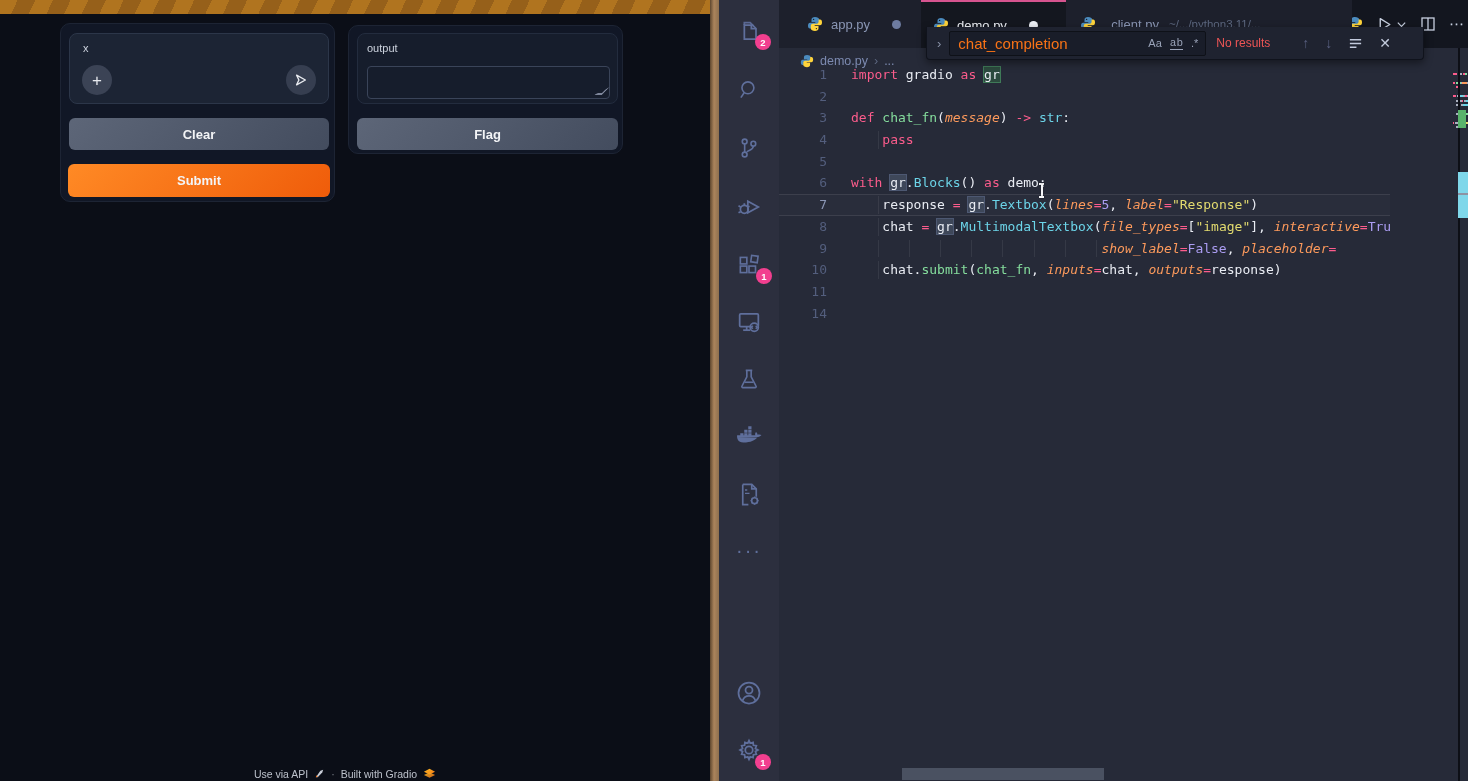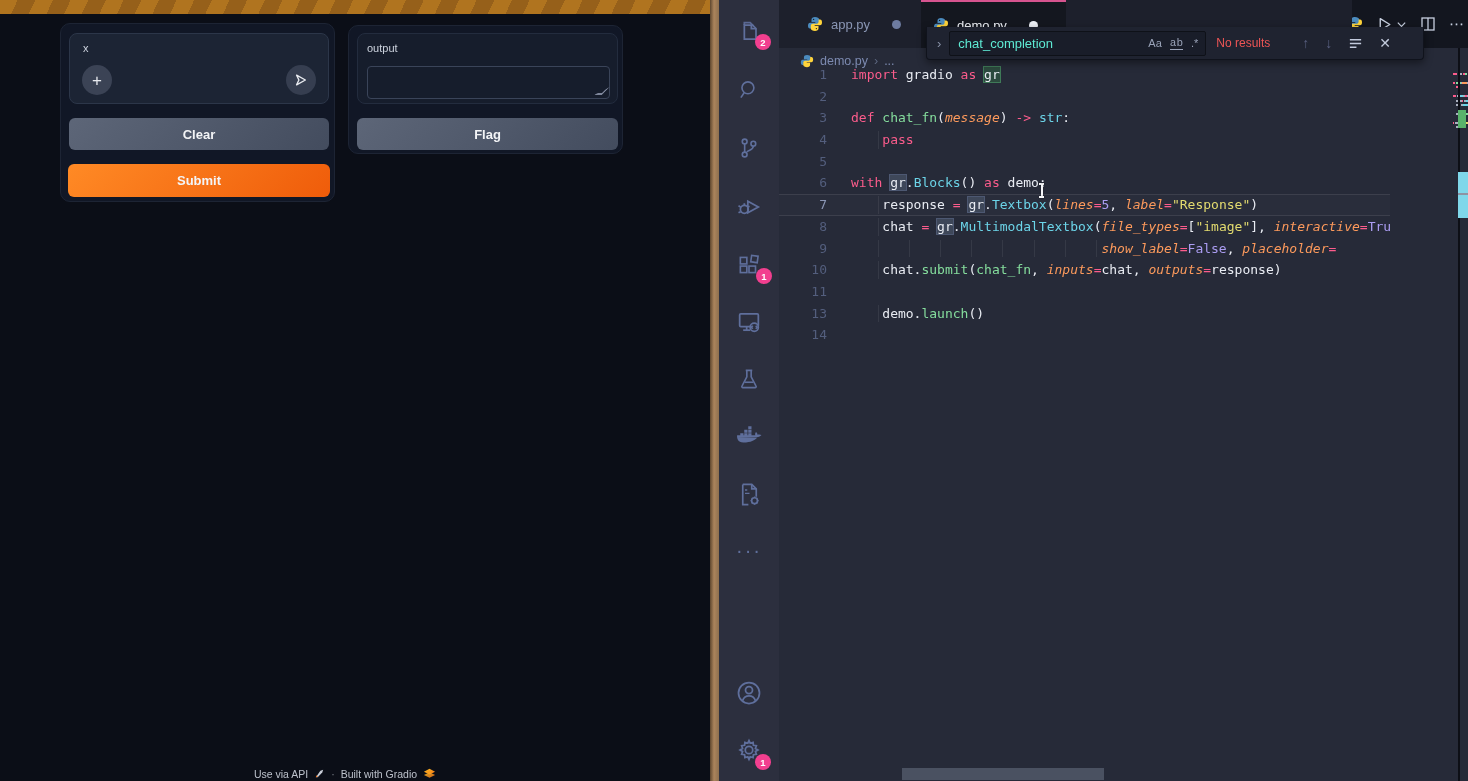--- a/index.html
+++ b/index.html
@@ -60,21 +60,21 @@
   .breadcrumb{position:absolute;left:0;top:48px;right:0;height:25px;display:flex;align-items:center;
     gap:6px;padding-left:21px;font-size:12.5px;color:#7c8ab0;}
   .breadcrumb .sep{color:#5d6880;}
 
   .findwidget{position:absolute;left:147px;top:27px;width:498px;height:33px;background:#1f2330;
     border:1px solid #10131c;border-top:none;border-radius:0 0 4px 4px;display:flex;align-items:center;
     box-shadow:0 3px 8px rgba(0,0,0,.45);z-index:30;}
   .find-chevron{color:#8a93a8;font-size:13px;margin:0 8px 0 10px;}
   .find-input{width:257px;height:25px;background:#191d29;border:1px solid #0e1118;border-radius:2px;
     display:flex;align-items:center;padding-left:8px;}
-  .find-query{font-size:13px;color:#5eead4;flex:1;}
+  .find-query{font-size:15px;color:#f97316;flex:1;}
   .find-opts{display:flex;gap:8px;padding-right:7px;color:#9aa3b8;font-size:11px;}
   .find-opts .opt-word{border-bottom:1px solid #9aa3b8;font-family:Liberation Mono, monospace;}
   .find-status{font-size:12px;color:var(--errorRed);margin-left:10px;width:72px;}
   .find-nav{display:flex;gap:16px;margin-left:14px;color:#596080;font-size:14px;align-items:center;}
   .find-nav .enabled{color:#c3cbdd;}
 
   .code{position:absolute;left:0;top:64px;width:611px;overflow:hidden;
     font-family:"DejaVu Sans Mono",monospace;font-size:13px;}
   .code-line{position:relative;height:21.7px;line-height:21.7px;white-space:pre;padding-left:72px;}
   .code-line.current{box-shadow:inset 0 1px 0 rgba(255,255,255,.09),inset 0 -1px 0 rgba(255,255,255,.09);
@@ -283,20 +283,28 @@
           <span class="dot"></span>
         </div>
         <div class="tab active" style="left:142px;width:145px;">
           <svg width="16" height="16" viewBox="0 0 16 16">
             <path fill="#4b8bbe" d="M8 1C5.8 1 4.5 1.9 4.5 3.5V6h3.8v.7H3.1C1.5 6.7 1 8.2 1 9.8c0 1.4.5 2.7 2 2.7h1.4v-1.9c0-1.3 1.1-2.4 2.4-2.4h3.4c1.1 0 2-.9 2-2V3.5C12.2 1.9 10.2 1 8 1zM6.6 2.7a.7.7 0 1 1 0 1.4.7.7 0 0 1 0-1.4z"></path>
             <path fill="#ffd43b" d="M8 15c2.2 0 3.5-.9 3.5-2.5V10H7.7v-.7h5.2c1.6 0 2.1-1.5 2.1-3.1 0-1.4-.5-2.7-2-2.7h-1.4v1.9c0 1.3-1.1 2.4-2.4 2.4H5.8c-1.1 0-2 .9-2 2v2.7C3.8 14.1 5.8 15 8 15zm1.4-1.7a.7.7 0 1 1 0-1.4.7.7 0 0 1 0 1.4z"></path>
           </svg>
           <span>demo.py</span>
           <span class="dot"></span>
         </div>
+        <div class="tab" style="left:289px;width:240px;">
+          <svg width="16" height="16" viewBox="0 0 16 16">
+            <path fill="#4b8bbe" d="M8 1C5.8 1 4.5 1.9 4.5 3.5V6h3.8v.7H3.1C1.5 6.7 1 8.2 1 9.8c0 1.4.5 2.7 2 2.7h1.4v-1.9c0-1.3 1.1-2.4 2.4-2.4h3.4c1.1 0 2-.9 2-2V3.5C12.2 1.9 10.2 1 8 1zM6.6 2.7a.7.7 0 1 1 0 1.4.7.7 0 0 1 0-1.4z"></path>
+            <path fill="#ffd43b" d="M8 15c2.2 0 3.5-.9 3.5-2.5V10H7.7v-.7h5.2c1.6 0 2.1-1.5 2.1-3.1 0-1.4-.5-2.7-2-2.7h-1.4v1.9c0 1.3-1.1 2.4-2.4 2.4H5.8c-1.1 0-2 .9-2 2v2.7C3.8 14.1 5.8 15 8 15zm1.4-1.7a.7.7 0 1 1 0-1.4.7.7 0 0 1 0 1.4z"></path>
+          </svg>
+          <span>_client.py</span>
+          <span class="path">~/.../python3.11/...</span>
+        </div>
         <div class="tab-sep" style="left:614px;"></div>
 
         <div class="editor-actions">
           <svg width="16" height="16" viewBox="0 0 16 16" style="margin-left:-7px;">
             <path fill="#4b8bbe" d="M8 1C5.8 1 4.5 1.9 4.5 3.5V6h3.8v.7H3.1C1.5 6.7 1 8.2 1 9.8c0 1.4.5 2.7 2 2.7h1.4v-1.9c0-1.3 1.1-2.4 2.4-2.4h3.4c1.1 0 2-.9 2-2V3.5C12.2 1.9 10.2 1 8 1z"></path>
             <path fill="#ffd43b" d="M8 15c2.2 0 3.5-.9 3.5-2.5V10H7.7v-.7h5.2c1.6 0 2.1-1.5 2.1-3.1 0-1.4-.5-2.7-2-2.7h-1.4v1.9c0 1.3-1.1 2.4-2.4 2.4H5.8c-1.1 0-2 .9-2 2v2.7C3.8 14.1 5.8 15 8 15z"></path>
           </svg>
           <span style="display:flex;align-items:center;gap:3px;">
             <svg width="17" height="17" viewBox="0 0 16 16" fill="none" stroke="currentColor" stroke-width="1.3">
               <path d="M4 2.5 L13 8 L4 13.5 Z" stroke-linejoin="round"></path>
@@ -349,21 +357,20 @@
           <div class="code-line"><span class="ln">2</span></div>
           <div class="code-line"><span class="ln">3</span><span class="tk-k">def</span><span class="tk-w"> </span><span class="tk-f">chat_fn</span><span class="tk-w">(</span><span class="tk-p">message</span><span class="tk-w">) </span><span class="tk-k">-&gt;</span><span class="tk-w"> </span><span class="tk-t">str</span><span class="tk-w">:</span></div>
           <div class="code-line"><span class="guide" style="left: 99px;"></span><span class="ln">4</span><span class="tk-w">    </span><span class="tk-k">pass</span></div>
           <div class="code-line"><span class="ln">5</span></div>
           <div class="code-line"><span class="ln">6</span><span class="tk-k">with</span><span class="tk-w"> </span><span class="tk-hw">gr</span><span class="tk-w">.</span><span class="tk-t">Blocks</span><span class="tk-w">() </span><span class="tk-k">as</span><span class="tk-w"> demo:</span></div>
           <div class="code-line current"><span class="guide" style="left: 99px;"></span><span class="ln">7</span><span class="tk-w">    response </span><span class="tk-k">=</span><span class="tk-w"> </span><span class="tk-hw">gr</span><span class="tk-w">.</span><span class="tk-t">Textbox</span><span class="tk-w">(</span><span class="tk-p">lines</span><span class="tk-k">=</span><span class="tk-n">5</span><span class="tk-w">, </span><span class="tk-p">label</span><span class="tk-k">=</span><span class="tk-s">"Response"</span><span class="tk-w">)</span></div>
           <div class="code-line"><span class="guide" style="left: 99px;"></span><span class="ln">8</span><span class="tk-w">    chat </span><span class="tk-k">=</span><span class="tk-w"> </span><span class="tk-hw">gr</span><span class="tk-w">.</span><span class="tk-t">MultimodalTextbox</span><span class="tk-w">(</span><span class="tk-p">file_types</span><span class="tk-k">=</span><span class="tk-w">[</span><span class="tk-s">"image"</span><span class="tk-w">], </span><span class="tk-p">interactive</span><span class="tk-k">=</span><span class="tk-n">True</span></div>
           <div class="code-line"><span class="guide" style="left: 99px;"></span><span class="guide" style="left: 130px;"></span><span class="guide" style="left: 161px;"></span><span class="guide" style="left: 192px;"></span><span class="guide" style="left: 223px;"></span><span class="guide" style="left: 255px;"></span><span class="guide" style="left: 286px;"></span><span class="guide" style="left: 317px;"></span><span class="ln">9</span><span class="tk-w">                                </span><span class="tk-p">show_label</span><span class="tk-k">=</span><span class="tk-n">False</span><span class="tk-w">, </span><span class="tk-p">placeholder</span><span class="tk-k">=</span></div>
           <div class="code-line"><span class="guide" style="left: 99px;"></span><span class="ln">10</span><span class="tk-w">    chat.</span><span class="tk-f">submit</span><span class="tk-w">(</span><span class="tk-f">chat_fn</span><span class="tk-w">, </span><span class="tk-p">inputs</span><span class="tk-k">=</span><span class="tk-w">chat, </span><span class="tk-p">outputs</span><span class="tk-k">=</span><span class="tk-w">response)</span></div>
           <div class="code-line"><span class="ln">11</span></div>
-          <div class="code-line"><span class="guide" style="left: 99px;"></span><span class="ln">13</span><span class="tk-w">    demo.</span><span class="tk-f">launch</span><span class="tk-w">()</span></div>
           <div class="code-line"><span class="ln">14</span></div>
         </div>
       <div class="ibeam">
           <span></span>
         </div>
 
       <div class="minimap">
         <div class="mm-rows" id="mm-rows">
             <div class="mm-row"><i style="width: 4.32px; background: rgb(252, 92, 140);"></i><i style="width: 0.72px;"></i><i style="width: 4.32px; background: rgb(170, 176, 191);"></i><i style="width: 0.72px;"></i><i style="width: 1.44px; background: rgb(252, 92, 140);"></i><i style="width: 0.72px;"></i><i style="width: 1.44px; background: rgb(133, 221, 157);"></i></div>
             <div class="mm-row"></div>

